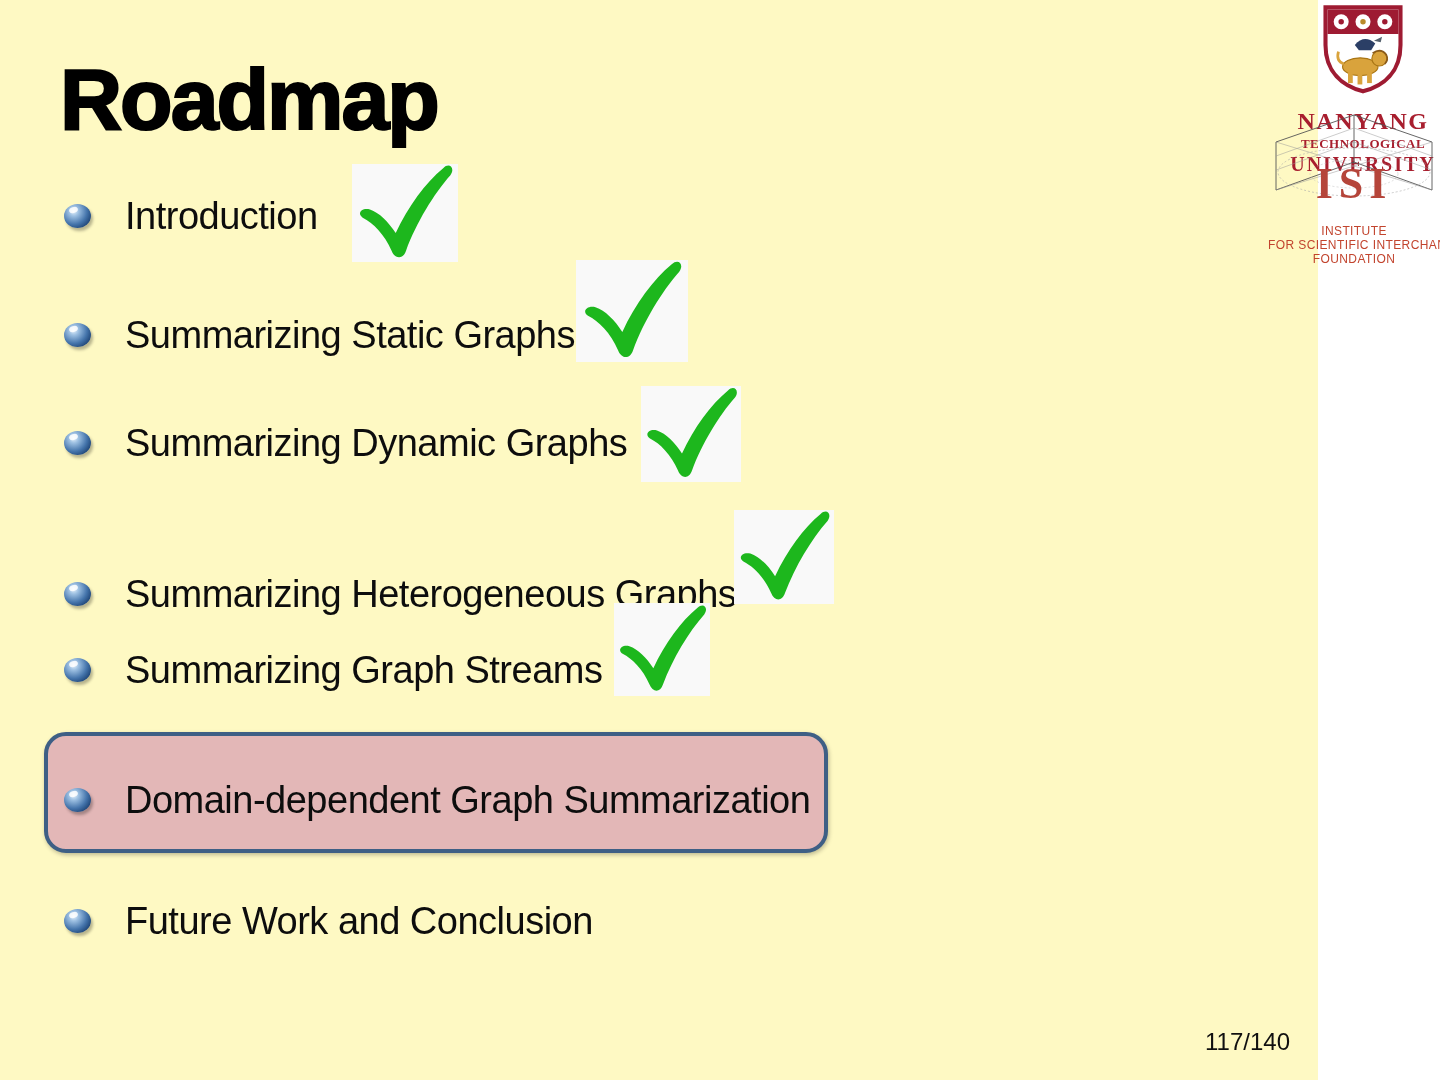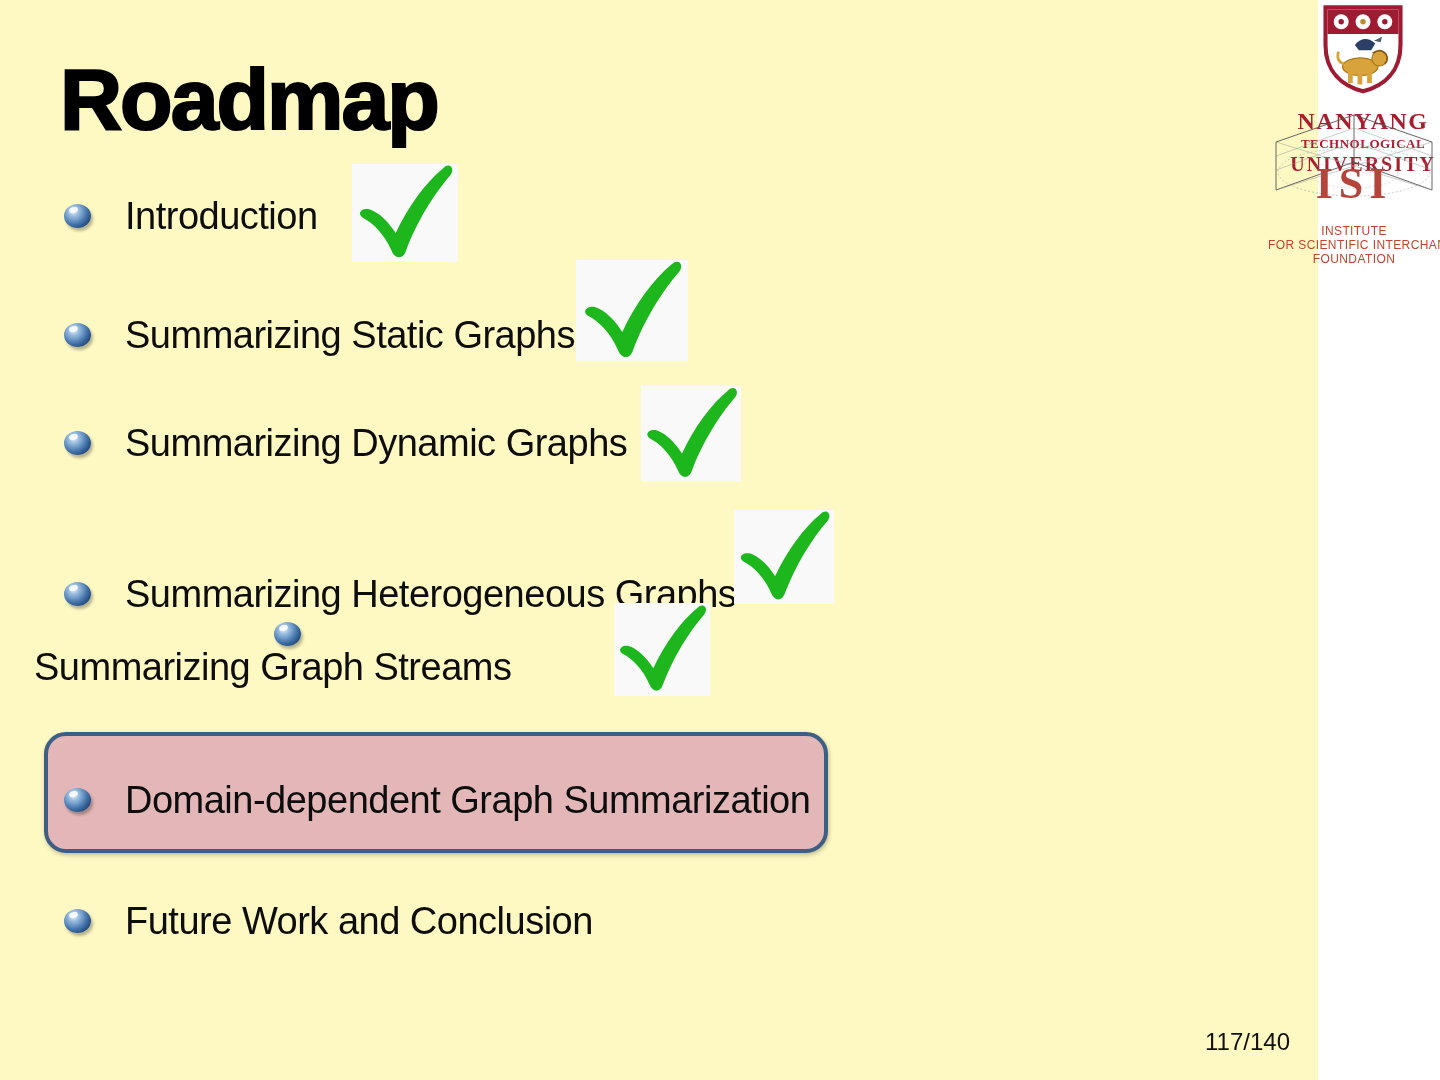--- a/index.html
+++ b/index.html
@@ -7,21 +7,21 @@
               font-family:"Liberation Sans", sans-serif; }
   .slide { position:relative; width:1318px; height:1080px; background:#fef9c3; }
 
   
   .title { position:absolute; left:60px; top:52px; font-size:86px; font-weight:bold;
            color:#000; letter-spacing:-2px; -webkit-text-stroke:2.2px #000; line-height:1.1; }
 
   
   .row { position:absolute; left:0; height:48px; display:flex; align-items:center; z-index:3; }
   .row-1 { top:192px; } .row-2 { top:311px; } .row-3 { top:419px; }
-  .row-4 { top:570px; } .row-5 { top:622px;flex-direction:column; } .row-6 { top:776px; } .row-7 { top:897px;justify-content:space-between; }
+  .row-4 { top:570px; } .row-5 { top:646px; } .row-6 { top:776px; } .row-7 { top:897px;justify-content:space-between; }
   .sphere { width:27px; height:24px; margin-left:64px; border-radius:50%;
             background:radial-gradient(circle at 36% 30%, #e6f2fc 0%, #9dc0e2 20%, #4474ab 55%, #1a3f70 82%, #0e2c53 100%);
             box-shadow:2px 3px 3px rgba(0,0,0,0.28); position:relative; flex:0 0 auto; }
   .sphere::after { content:""; position:absolute; left:5px; top:3px; width:9px; height:6px;
             border-radius:50%; background:rgba(255,255,255,0.85); transform:rotate(-20deg); }
   .label { margin-left:34px; font-size:38px; color:#0d0d0d; letter-spacing:-0.5px; white-space:nowrap; }
 
   
   .highlight { position:absolute; left:44px; top:732px; width:784px; height:121px;
                background:#e3b7b7; border:4px solid #3e5f85; border-radius:22px;

